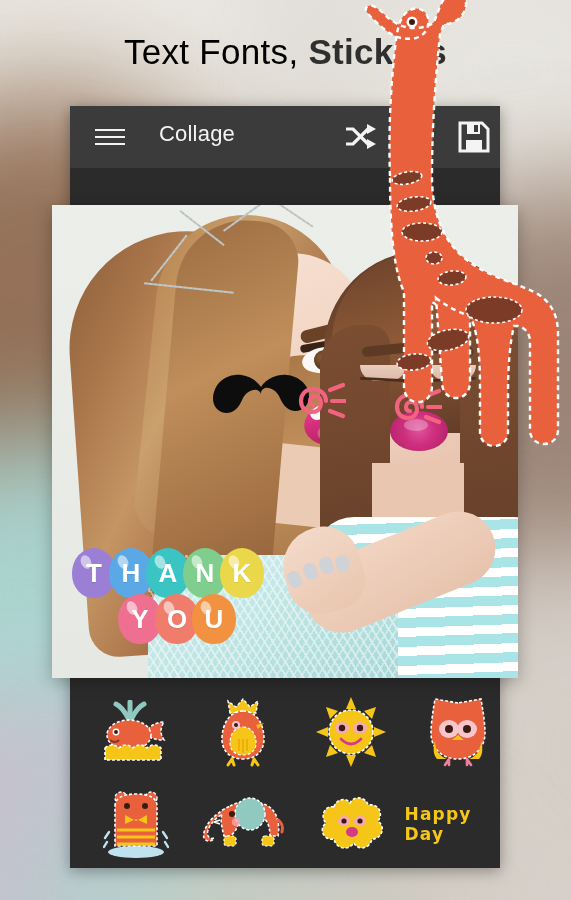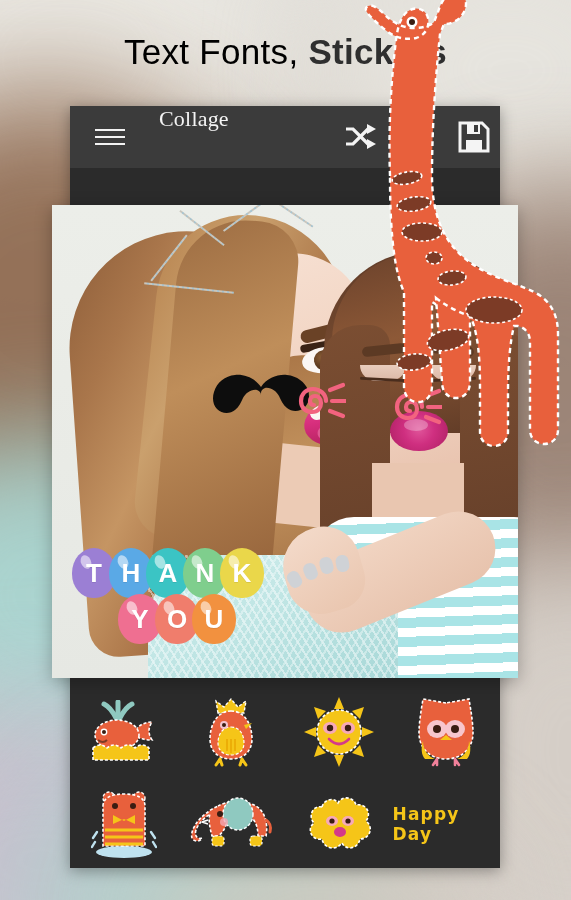--- a/index.html
+++ b/index.html
@@ -20,22 +20,22 @@
        box-shadow:0 3px 14px rgba(0,0,0,.35);}
   #toolbar{position:absolute;left:0;top:0;width:430px;height:62px;background:#3b3b3b;}
   #canvasbar{position:absolute;left:0;top:62px;width:430px;height:700px;background:#2b2b2b;}
 
   
   .tb-btn{position:absolute;display:flex;align-items:center;justify-content:center;}
   #menu-btn{left:18px;top:17px;width:44px;height:28px;}
   .hamburger{width:30px;height:18px;position:relative;}
   .hamburger i{position:absolute;left:0;width:30px;height:2px;background:#f2f2f2;display:block;}
   .hamburger i:nth-child(1){top:1px;} .hamburger i:nth-child(2){top:8px;} .hamburger i:nth-child(3){top:15px;}
-  #tb-title{position:absolute;left:89px;top:0;color:#f4f4f4;font-size:22px;letter-spacing:.2px;
-            font-family:Liberation Serif, serif;font-weight:400;}
+  #tb-title{position:absolute;left:89px;top:15px;color:#f4f4f4;font-size:22px;letter-spacing:.2px;
+            font-family:Liberation Sans, sans-serif;font-weight:400;}
   #shuffle-btn{left:272px;top:13px;width:38px;height:36px;}
   #delete-btn{left:330px;top:12px;width:34px;height:38px;}
   #save-btn{left:387px;top:13px;width:34px;height:36px;}
   .tb-btn svg{display:block;}
 
   
   #photo-card{position:absolute;left:52px;top:205px;width:466px;height:473px;z-index:4;
     background:#e7e9e4;box-shadow:0 4px 16px rgba(0,0,0,.28);overflow:hidden;}
   #photo{position:absolute;inset:0;}
 
@@ -118,21 +118,21 @@
   #sticker-giraffe{position:absolute;left:318px;top:-38px;width:252px;height:520px;z-index:8;overflow:visible;}
 
   .balloon{position:absolute;width:44px;height:50px;border-radius:50% 50% 48% 48%;
     display:flex;align-items:center;justify-content:center;
     font-family:"Liberation Sans",sans-serif;font-weight:700;color:#fff;font-size:26px;
     text-shadow:0 1px 0 rgba(0,0,0,.08);}
   .balloon::after{content:"";position:absolute;left:9px;top:7px;width:10px;height:14px;border-radius:50%;
     background:rgba(255,255,255,.55);transform:rotate(-24deg);}
 
   
-  #sticker-tray{position:absolute;left:70px;top:678px;width:430px;height:140px;z-index:9;}
+  #sticker-tray{position:absolute;left:82px;top:678px;width:430px;height:140px;z-index:9;}
   .tray-row{position:absolute;left:0;width:430px;height:92px;display:flex;}
   .tray-cell{width:107.5px;height:92px;display:flex;align-items:center;justify-content:center;}
   .tray-cell svg{display:block;}
   .happy-day{color:#f5c518;font-family:"DejaVu Sans",sans-serif;font-weight:700;font-size:17px;letter-spacing:1.2px;}
 
   
   #headline{position:absolute;left:0;top:32px;width:571px;text-align:center;z-index:3;
     font-family:"Liberation Sans",sans-serif;font-size:35px;color:#4a4a4a;letter-spacing:.3px;}
   #headline .bold{font-weight:700;color:#2f2f2f;}
   #headline .light{font-weight:400;color:#000000;}

